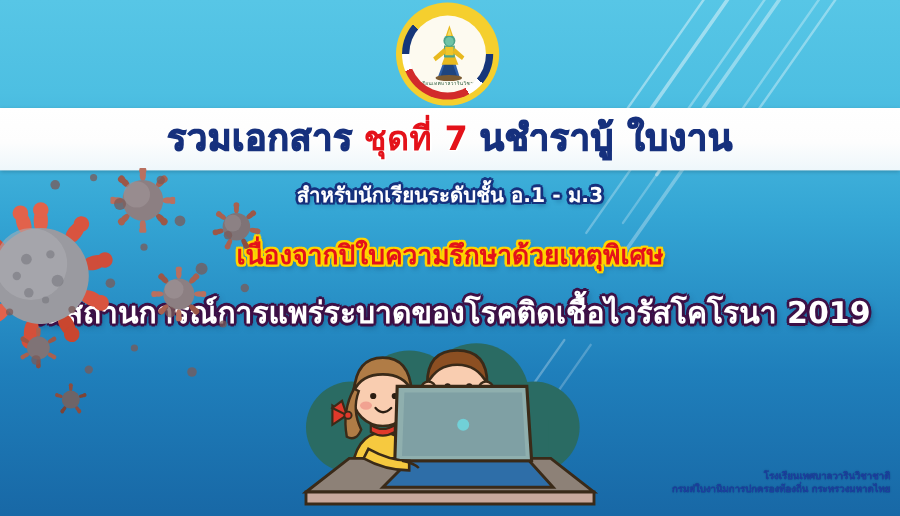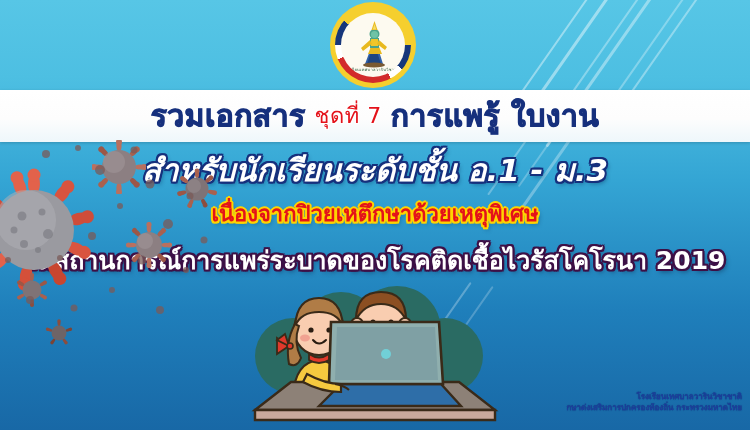--- a/index.html
+++ b/index.html
@@ -24,28 +24,28 @@
   .logo-text-ring{position:absolute;left:0;bottom:4px;width:100%;text-align:center;font-size:4px;color:#1a4f2e;letter-spacing:.3px;}
 
   
   #title-band{position:absolute;left:0;top:90px;width:100%;height:52px;
      background:linear-gradient(180deg,#ffffff 0%,#fdfdfd 55%,#eef7fb 100%);
      box-shadow:0 1px 3px rgba(0,0,0,.18);}
   #title-row{position:absolute;left:0;top:90px;width:100%;height:52px;display:flex;
      align-items:center;justify-content:center;gap:9px;white-space:nowrap;text-align:right;}
   .t-navy{font-size:30px;font-weight:bold;color:#16307d;
      -webkit-text-stroke:1px #16307d;letter-spacing:.5px;line-height:1;}
-  .t-red{font-size:22px;font-weight:normal;color:#e4121a;letter-spacing:.5px;line-height:1;
+  .t-red{font-size:28px;font-weight:bold;color:#e4121a;letter-spacing:.5px;line-height:1;
      text-shadow:-1.2px -1.2px 0 #fff,1.2px -1.2px 0 #fff,-1.2px 1.2px 0 #fff,1.2px 1.2px 0 #fff,0 0 4px rgba(255,255,255,.9);}
 
   
   .line{position:absolute;width:100%;text-align:center;white-space:nowrap;font-weight:bold;line-height:1;}
-  #line2{top:155px;font-size:31px;color:#ffffff;
+  #line2{top:155px;font-size:17px;color:#ffffff;
      text-shadow:-1.6px -1.6px 0 #16307d,1.6px -1.6px 0 #16307d,-1.6px 1.6px 0 #16307d,1.6px 1.6px 0 #16307d,
-                 0 2.2px 0 #16307d,2.2px 0 0 #16307d,-2.2px 0 0 #16307d,0 -2.2px 0 #16307d,2px 3px 4px rgba(0,40,80,.45);font-style:italic;}
+                 0 2.2px 0 #16307d,2.2px 0 0 #16307d,-2.2px 0 0 #16307d,0 -2.2px 0 #16307d,2px 3px 4px rgba(0,40,80,.45);}
   #line3{top:203px;font-size:22px;color:#e4121a;
      text-shadow:-1.5px -1.5px 0 #ffd400,1.5px -1.5px 0 #ffd400,-1.5px 1.5px 0 #ffd400,1.5px 1.5px 0 #ffd400,
                  0 2px 0 #ffd400,2px 0 0 #ffd400,-2px 0 0 #ffd400,0 -2px 0 #ffd400,2px 3px 4px rgba(0,40,80,.4);}
   #line4{top:248px;font-size:25px;color:#ffffff;
      text-shadow:-1.8px -1.8px 0 #3d1046,1.8px -1.8px 0 #3d1046,-1.8px 1.8px 0 #3d1046,1.8px 1.8px 0 #3d1046,
                  0 2.4px 0 #3d1046,2.4px 0 0 #3d1046,-2.4px 0 0 #3d1046,0 -2.4px 0 #3d1046,2px 3px 5px rgba(0,20,50,.5);}
 
   
   .virus{position:absolute;pointer-events:none;}
 
@@ -103,25 +103,25 @@
       </svg>
       <div class="logo-text-ring">โรงเรียนเทศบาลวารินวิชาชาติ</div>
     </div>
   </div>
 
   <div id="title-band"></div>
 
   <div id="title-row">
     <span class="t-navy">รวมเอกสาร</span>
     <span class="t-red">ชุดที่ 7</span>
-    <span class="t-navy">การแพรู้ ใบงาน</span>
+    <span class="t-navy">นชำราบู้ ใบงาน</span>
   </div>
 
   <div class="line" id="line2">สำหรับนักเรียนระดับชั้น อ.1 - ม.3</div>
-  <div class="line" id="line3">เนื่องจากปิวยเหตึกษาด้วยเหตุพิเศษ</div>
+  <div class="line" id="line3">เนื่องจากปิใบความรึกษาด้วยเหตุพิเศษ</div>
   <div class="line" id="line4">ในสถานการณ์การแพร่ระบาดของโรคติดเชื้อไวรัสโคโรนา 2019</div>
 
   <svg class="virus" style="left:-14px;top:168px;" width="110" height="130" viewBox="0 0 110 130">
     <g fill="#d9543f">
       <g transform="translate(48,62)">
         <g>
             <ellipse cx="0" cy="-46" rx="6" ry="11" fill="#e2624b"></ellipse>
             <circle cx="0" cy="-55" r="6.5" fill="#e2624b"></circle>
           </g>
         <g transform="rotate(38)">
@@ -424,16 +424,16 @@
     </g>
 
     <g>
       <path d="M62 96 q18 10 34 10 l0 8 q-20 0 -38 -10 z" fill="#f6c93f" stroke="#3a2a18" stroke-width="2.2"></path>
       <path d="M90 106 q10 2 14 6" fill="none" stroke="#3a2a18" stroke-width="2"></path>
     </g>
   </svg>
 
   <div id="credits">
     <div>โรงเรียนเทศบาลวารินวิชาชาติ</div>
-    <div>กษาด่งเสริมการปกครองท้องถิ่น กระทรวงมหาดไทย</div>
+    <div>กรมส่ใบงานิมการปกครองท้องถิ่น กระทรวงมหาดไทย</div>
   </div>
 
 </div>
 
 </body></html>

